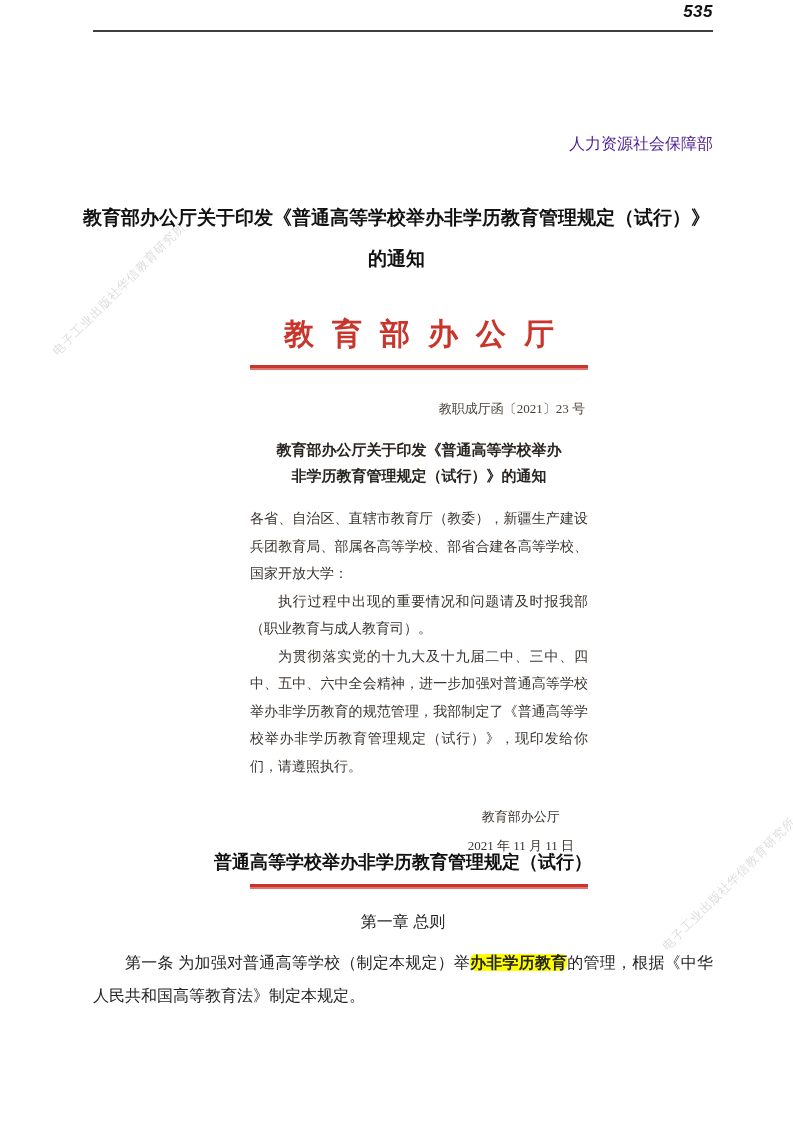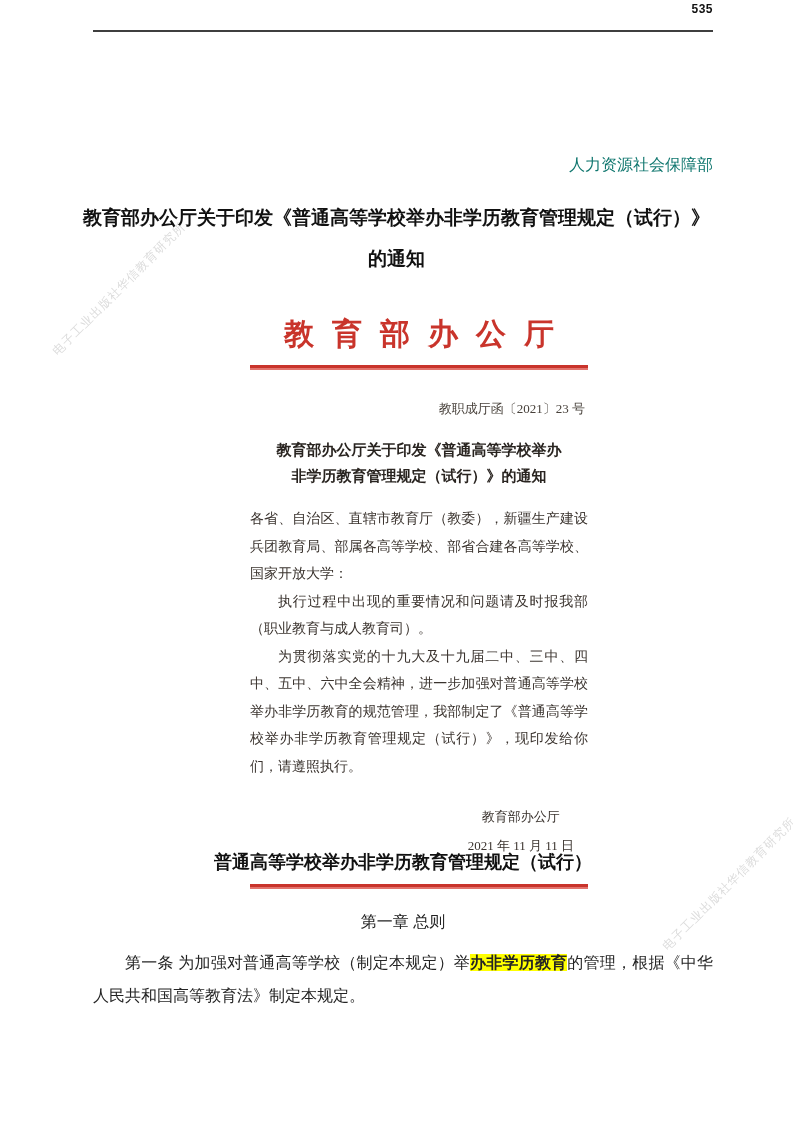--- a/index.html
+++ b/index.html
@@ -10,24 +10,25 @@
     background: #ffffff;
     overflow: hidden;
     font-family: "Liberation Sans", "DejaVu Sans", sans-serif;
     color: #222222;
   }
   
   .page-number {
     position: absolute;
     top: 2px;
     right: 80px;
-    font-size: 12px;
+    font-size: 17px;
     font-weight: 700;
     color: #111111;
     letter-spacing: 0.5px;
+    font-style: italic;
   }
   .header-rule {
     position: absolute;
     left: 93px;
     top: 30px;
     width: 620px;
     height: 2px;
     background: #3f3f3f;
   }
   .watermark {
@@ -40,27 +41,27 @@
     transform-origin: 0 50%;
     z-index: 0;
     user-select: none;
   }
   .wm-top { left: 55px; top: 345px; }
   .wm-bottom { left: 665px; top: 940px; }
 
   
   .issuer-block {
     position: absolute;
-    top: 152px;
+    top: 133px;
     right: 80px;
     text-align: right;
-    font-family: Liberation Sans, sans-serif;
+    font-family: Liberation Mono, monospace;
     font-size: 16px;
     line-height: 25px;
-    color: #0f766e;
+    color: #4c1d95;
     z-index: 1;
   }
   .notice-title {
     position: absolute;
     top: 197px;
     left: 60px;
     right: 60px;
     margin: 0;
     text-align: center;
     font-size: 19px;
@@ -169,21 +170,21 @@
     z-index: 1;
   }
   .articles p {
     margin: 0;
     font-size: 16px;
     line-height: 33px;
     text-align: justify;
     text-indent: 2em;
     color: #242424;
   }
-  .hl { background: var(--highlight, #ffff00); }
+  .hl { background: var(--highlight, #ffff00); border-radius: 6px; }
   .hl-bold { font-weight: 700; }
 </style>
 </head>
 <body>
 
 <div class="page">
 
   <div class="page-number">535</div>
   <div class="header-rule"></div>
 

